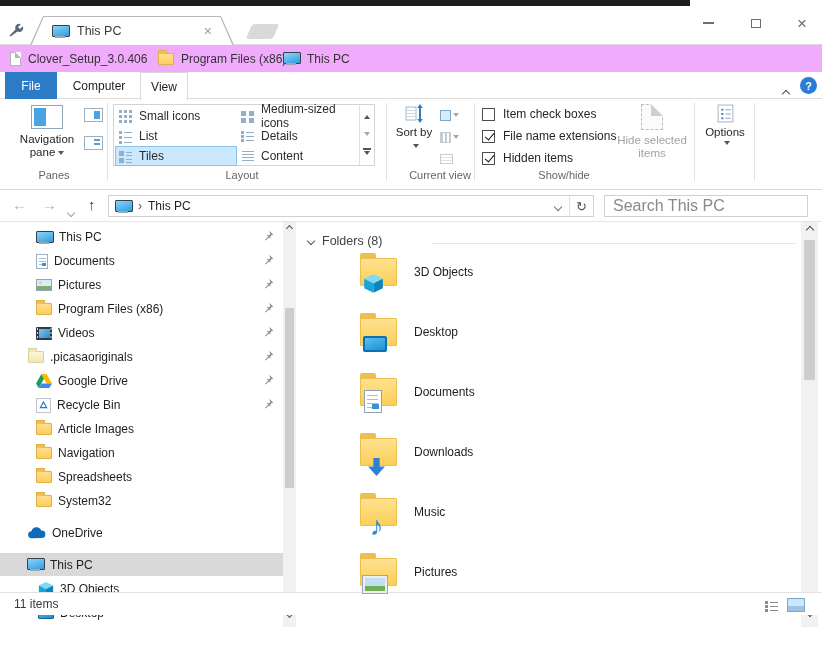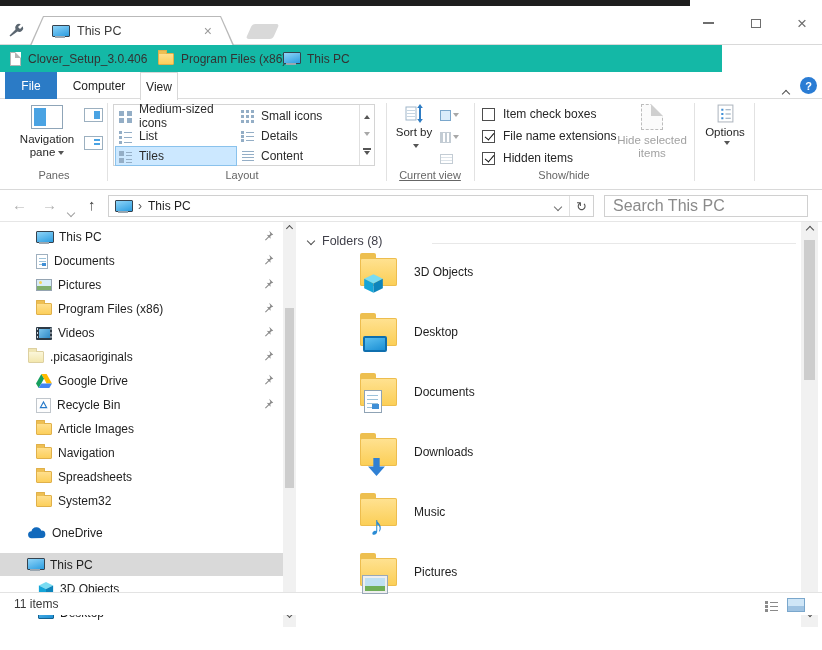--- a/index.html
+++ b/index.html
@@ -19,21 +19,21 @@
     display:flex; align-items:center; padding:0 22px; gap:8px; }
   .tab-label { font-size:12.5px; color:#3a3a3a; flex:1; }
   .tab-close { color:#9a9a9a; font-size:14px; line-height:14px; cursor:default; }
   .newtab { position:absolute; left:249px; top:18px; width:27px; height:15px; background:#d9d9d9; border-radius:3px; transform:skewX(-24deg); }
   .win-btn { position:absolute; top:6px; width:26px; height:22px; display:flex; align-items:center; justify-content:center; }
   .wb-min i { display:block; width:11px; height:1.5px; background:#6e6e6e; }
   .wb-max i { display:block; width:10px; height:9px; border:1.2px solid #6e6e6e; background:transparent; }
   .wb-close { font-size:17px; color:#6e6e6e; line-height:17px; }
 
   
-  #bookmarks-bar { position:absolute; left:0; top:45px; width:722px; height:27px; background:#14b8a6; }
+  #bookmarks-bar { position:absolute; left:0; top:45px; width:822px; height:27px; background:#f0abfc; }
   .bm { position:absolute; top:0; height:27px; display:flex; align-items:center; gap:7px; font-size:12px; color:#333; }
   .page-ic { width:11px; height:14px; background:#fff; border:1px solid #b4b4b4; position:relative; }
   .page-ic::before { content:""; position:absolute; right:-1px; top:-1px; border:3px solid #fff; border-left-color:#b4b4b4; border-bottom-color:#b4b4b4; }
 
   
   .ic-computer { position:relative; width:17px; height:13px; display:inline-block; flex:none; }
   .ic-computer::before { content:""; position:absolute; left:0; top:0; width:16px; height:10px; border:1.6px solid #35424e; background:linear-gradient(160deg,#8ed4f8,#2c9de0); border-radius:1px; }
   .ic-computer::after { content:""; position:absolute; left:3px; bottom:0; width:10px; height:1.6px; background:#9aa6b0; }
   .ic-folder { width:16px; height:12px; position:relative; background:linear-gradient(#ffdf8e,#fccf5b); border:1px solid #e0b04a; border-radius:1px; flex:none; }
   .ic-folder::before { content:""; position:absolute; left:-1px; top:-4px; width:7px; height:3px; background:#eebf53; border:1px solid #e0b04a; border-bottom:none; border-radius:1px 1px 0 0; }
@@ -48,21 +48,21 @@
   .ic-video::before { content:""; position:absolute; left:2.5px; right:2.5px; top:2px; bottom:2px; background:linear-gradient(135deg,#7cc5ee,#2f89c6); }
   .ic-video::after { content:""; position:absolute; left:0.5px; top:1.5px; width:1.5px; height:2px; background:#cfd8e0; box-shadow:0 4px #cfd8e0, 0 8px #cfd8e0, 13.5px 0 #cfd8e0, 13.5px 4px #cfd8e0, 13.5px 8px #cfd8e0; }
   .ic-recycle { width:15px; height:15px; border:1px solid #c0c6cc; background:#fdfdfd; display:flex; align-items:center; justify-content:center; flex:none; }
   .ic-desktop { width:16px; height:12px; background:linear-gradient(150deg,#58b9ec,#1d8ed3); border:1px solid #14618f; border-radius:1px; flex:none; }
 
   
   #ribbon-tabs { position:absolute; left:0; top:72px; width:822px; height:27px; background:#fff; border-bottom:1px solid #dcdcdc; }
   .rtab { position:absolute; top:0; height:27px; display:flex; align-items:center; justify-content:center; font-size:12px; color:#1e1e1e; }
   .rtab.file { left:5px; width:52px; background:#2b7bc6; color:#fff; }
   .rtab.computer { left:60px; width:78px; }
-  .rtab.view { left:140px; width:38px; background:#fff; border:1px solid #d8d8d8; border-bottom:none; height:28px; z-index:2; }
+  .rtab.view { left:140px; width:48px; background:#fff; border:1px solid #d8d8d8; border-bottom:none; height:28px; z-index:2; }
   .ribbon-collapse { position:absolute; left:783px; top:11px; }
   .help-btn { position:absolute; left:800px; top:5px; width:17px; height:17px; border-radius:50%; background:#2a7cd4; color:#fff; font-size:11px; font-weight:bold; display:flex; align-items:center; justify-content:center; }
 
   
   #ribbon { position:absolute; left:0; top:99px; width:822px; height:91px; background:#fff; border-bottom:1px solid #d9d9d9; }
   .rsep { position:absolute; top:4px; height:78px; width:1px; background:#e2e2e2; }
   .rgroup-label { position:absolute; top:70px; font-size:11px; color:#666; text-align:center; }
   .rbtn { position:absolute; display:flex; flex-direction:column; align-items:center; text-align:center; font-size:11.5px; color:#262626; line-height:13px; }
   .navpane-ic { width:32px; height:24px; border:1px solid #8fa5b8; background:#fff; position:relative; margin-bottom:4px; }
   .navpane-ic::before { content:""; position:absolute; left:2px; top:2px; bottom:2px; width:12px; background:#4aa3e3; }
@@ -216,26 +216,26 @@
       <span><span>Navigation pane</span><span class="caret"></span></span>
     </div>
     <div class="pane-sm preview" style="left:84px; top:9px;"></div>
     <div class="pane-sm details" style="left:84px; top:37px;"></div>
     <div class="rgroup-label" style="left:0; width:108px;">Panes</div>
     <div class="rsep" style="left:107px;"></div>
 
     <div class="gallery">
       <div class="g-items">
         <div class="g-item">
+          <span class="gi gi-small"></span>
+          <span>Small icons</span>
+        </div>
+        <div class="g-item">
           <span class="gi gi-medium"></span>
           <span>Medium-sized icons</span>
-        </div>
-        <div class="g-item">
-          <span class="gi gi-small"></span>
-          <span>Small icons</span>
         </div>
         <div class="g-item">
           <span class="gi gi-list"></span>
           <span>List</span>
         </div>
         <div class="g-item">
           <span class="gi gi-details"></span>
           <span>Details</span>
         </div>
         <div class="g-item selected">
@@ -273,21 +273,21 @@
         <span class="sq-blue"></span>
         <span class="caret dim" style="margin:0;"></span>
       </div>
     <div class="sort-sm" style="left:440px; top:30px;">
         <span class="cols-gray"></span>
         <span class="caret dim" style="margin:0;"></span>
       </div>
     <div class="sort-sm" style="left:440px; top:52px;">
         <span class="grid-gray"></span>
       </div>
-    <div class="rgroup-label" style="left:386px; width:88px;text-decoration:underline;">Current view</div>
+    <div class="rgroup-label" style="left:396px; width:88px;">Current view</div>
     <div class="rsep" style="left:474px;"></div>
 
     <div class="cb-row" style="top:7px;align-items:center;">
       <span class="cb"></span>
       <span>Item check boxes</span>
     </div>
     <div class="cb-row" style="top:29px;">
       <span class="cb checked"></span>
       <span>File name extensions</span>
     </div>

